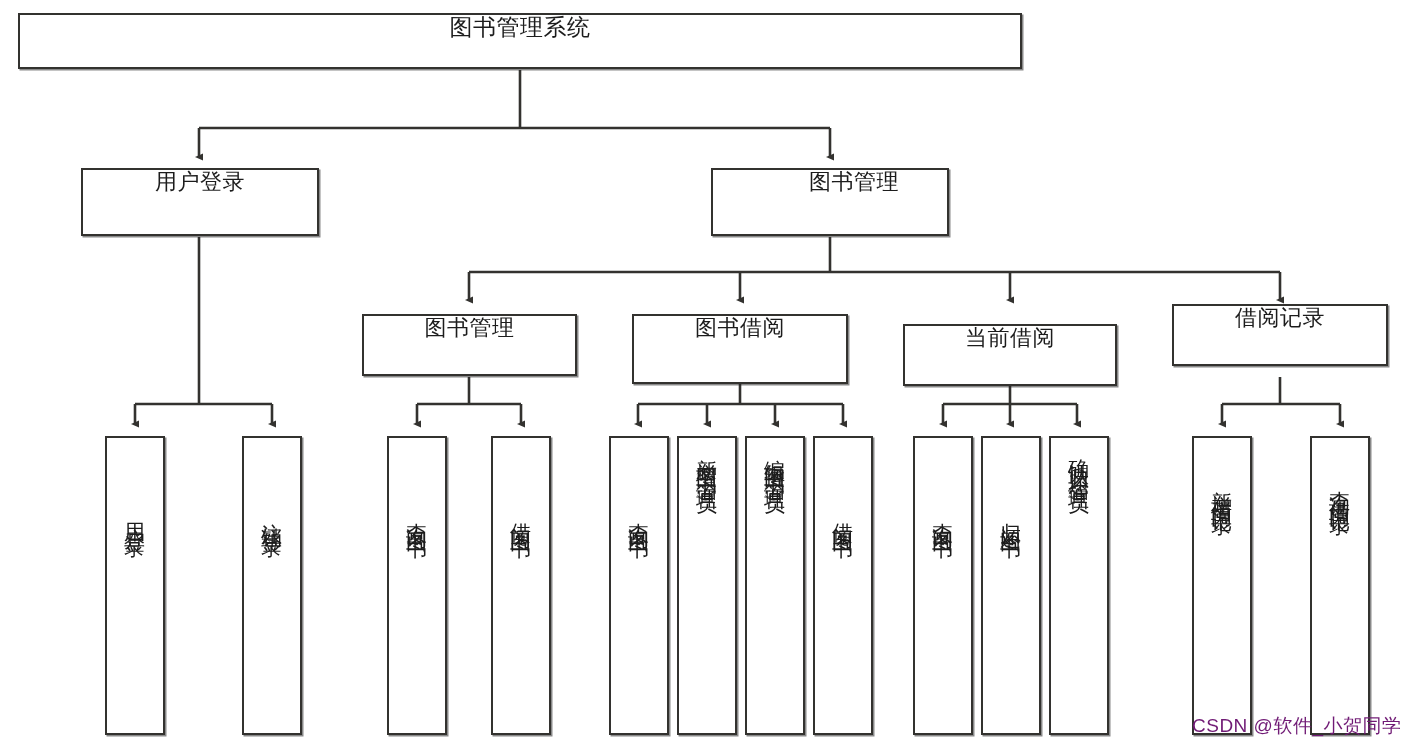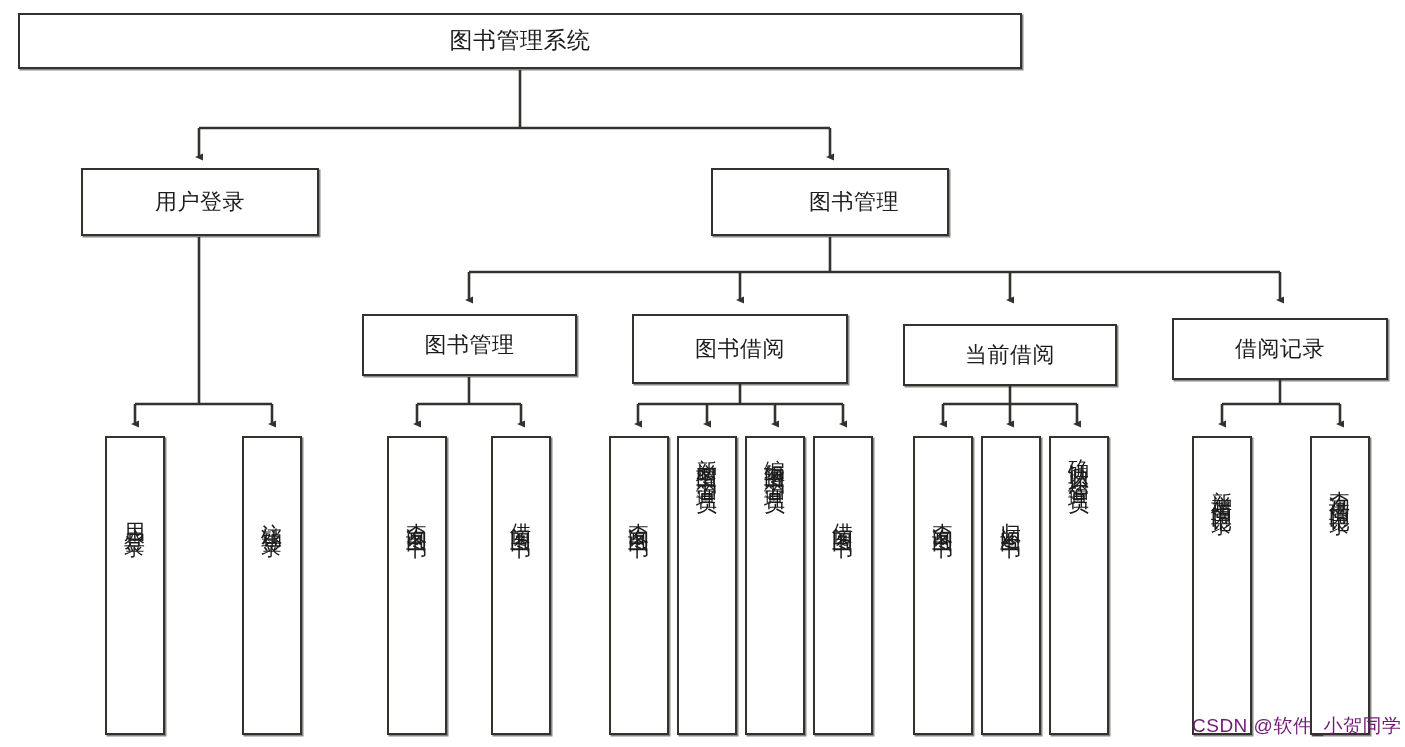--- a/index.html
+++ b/index.html
@@ -25,21 +25,21 @@
     width: 1405px;
     height: 747px;
     pointer-events: none;
   }
   .node {
     position: absolute;
     box-sizing: border-box;
     border: 2px solid #33322f;
     background: #ffffff;
     display: flex;
-    align-items: center;
+    align-items: flex-start;
     justify-content: center;
     color: #1c1c1c;
     box-shadow: 1.5px 1.5px 0 0 rgba(40,40,40,0.55);
   }
   .node-label {
     display: block;
     text-align: center;
     line-height: 1.12;
     letter-spacing: 0.5px;
     white-space: nowrap;
@@ -148,21 +148,21 @@
   </div>
 
   <div class="node level-2" style="left:632px; top:314px; width:216px; height:70px;">
     <span class="node-label">图书借阅</span>
   </div>
 
   <div class="node level-2" style="left:903px; top:324px; width:214px; height:62px;">
     <span class="node-label">当前借阅</span>
   </div>
 
-  <div class="node level-2" style="left:1172px; top:318px; width:216px; height:62px;">
+  <div class="node level-2" style="left:1172px; top:304px; width:216px; height:62px;">
     <span class="node-label">借阅记录</span>
   </div>
 
   <div class="node leaf" style="left:105px; top:436px; width:60px; height:299px; padding-top:68px;">
     <span class="node-label">用户登录</span>
   </div>
 
   <div class="node leaf" style="left:242px; top:436px; width:60px; height:299px; padding-top:68px;">
     <span class="node-label">注销登录</span>
   </div>

